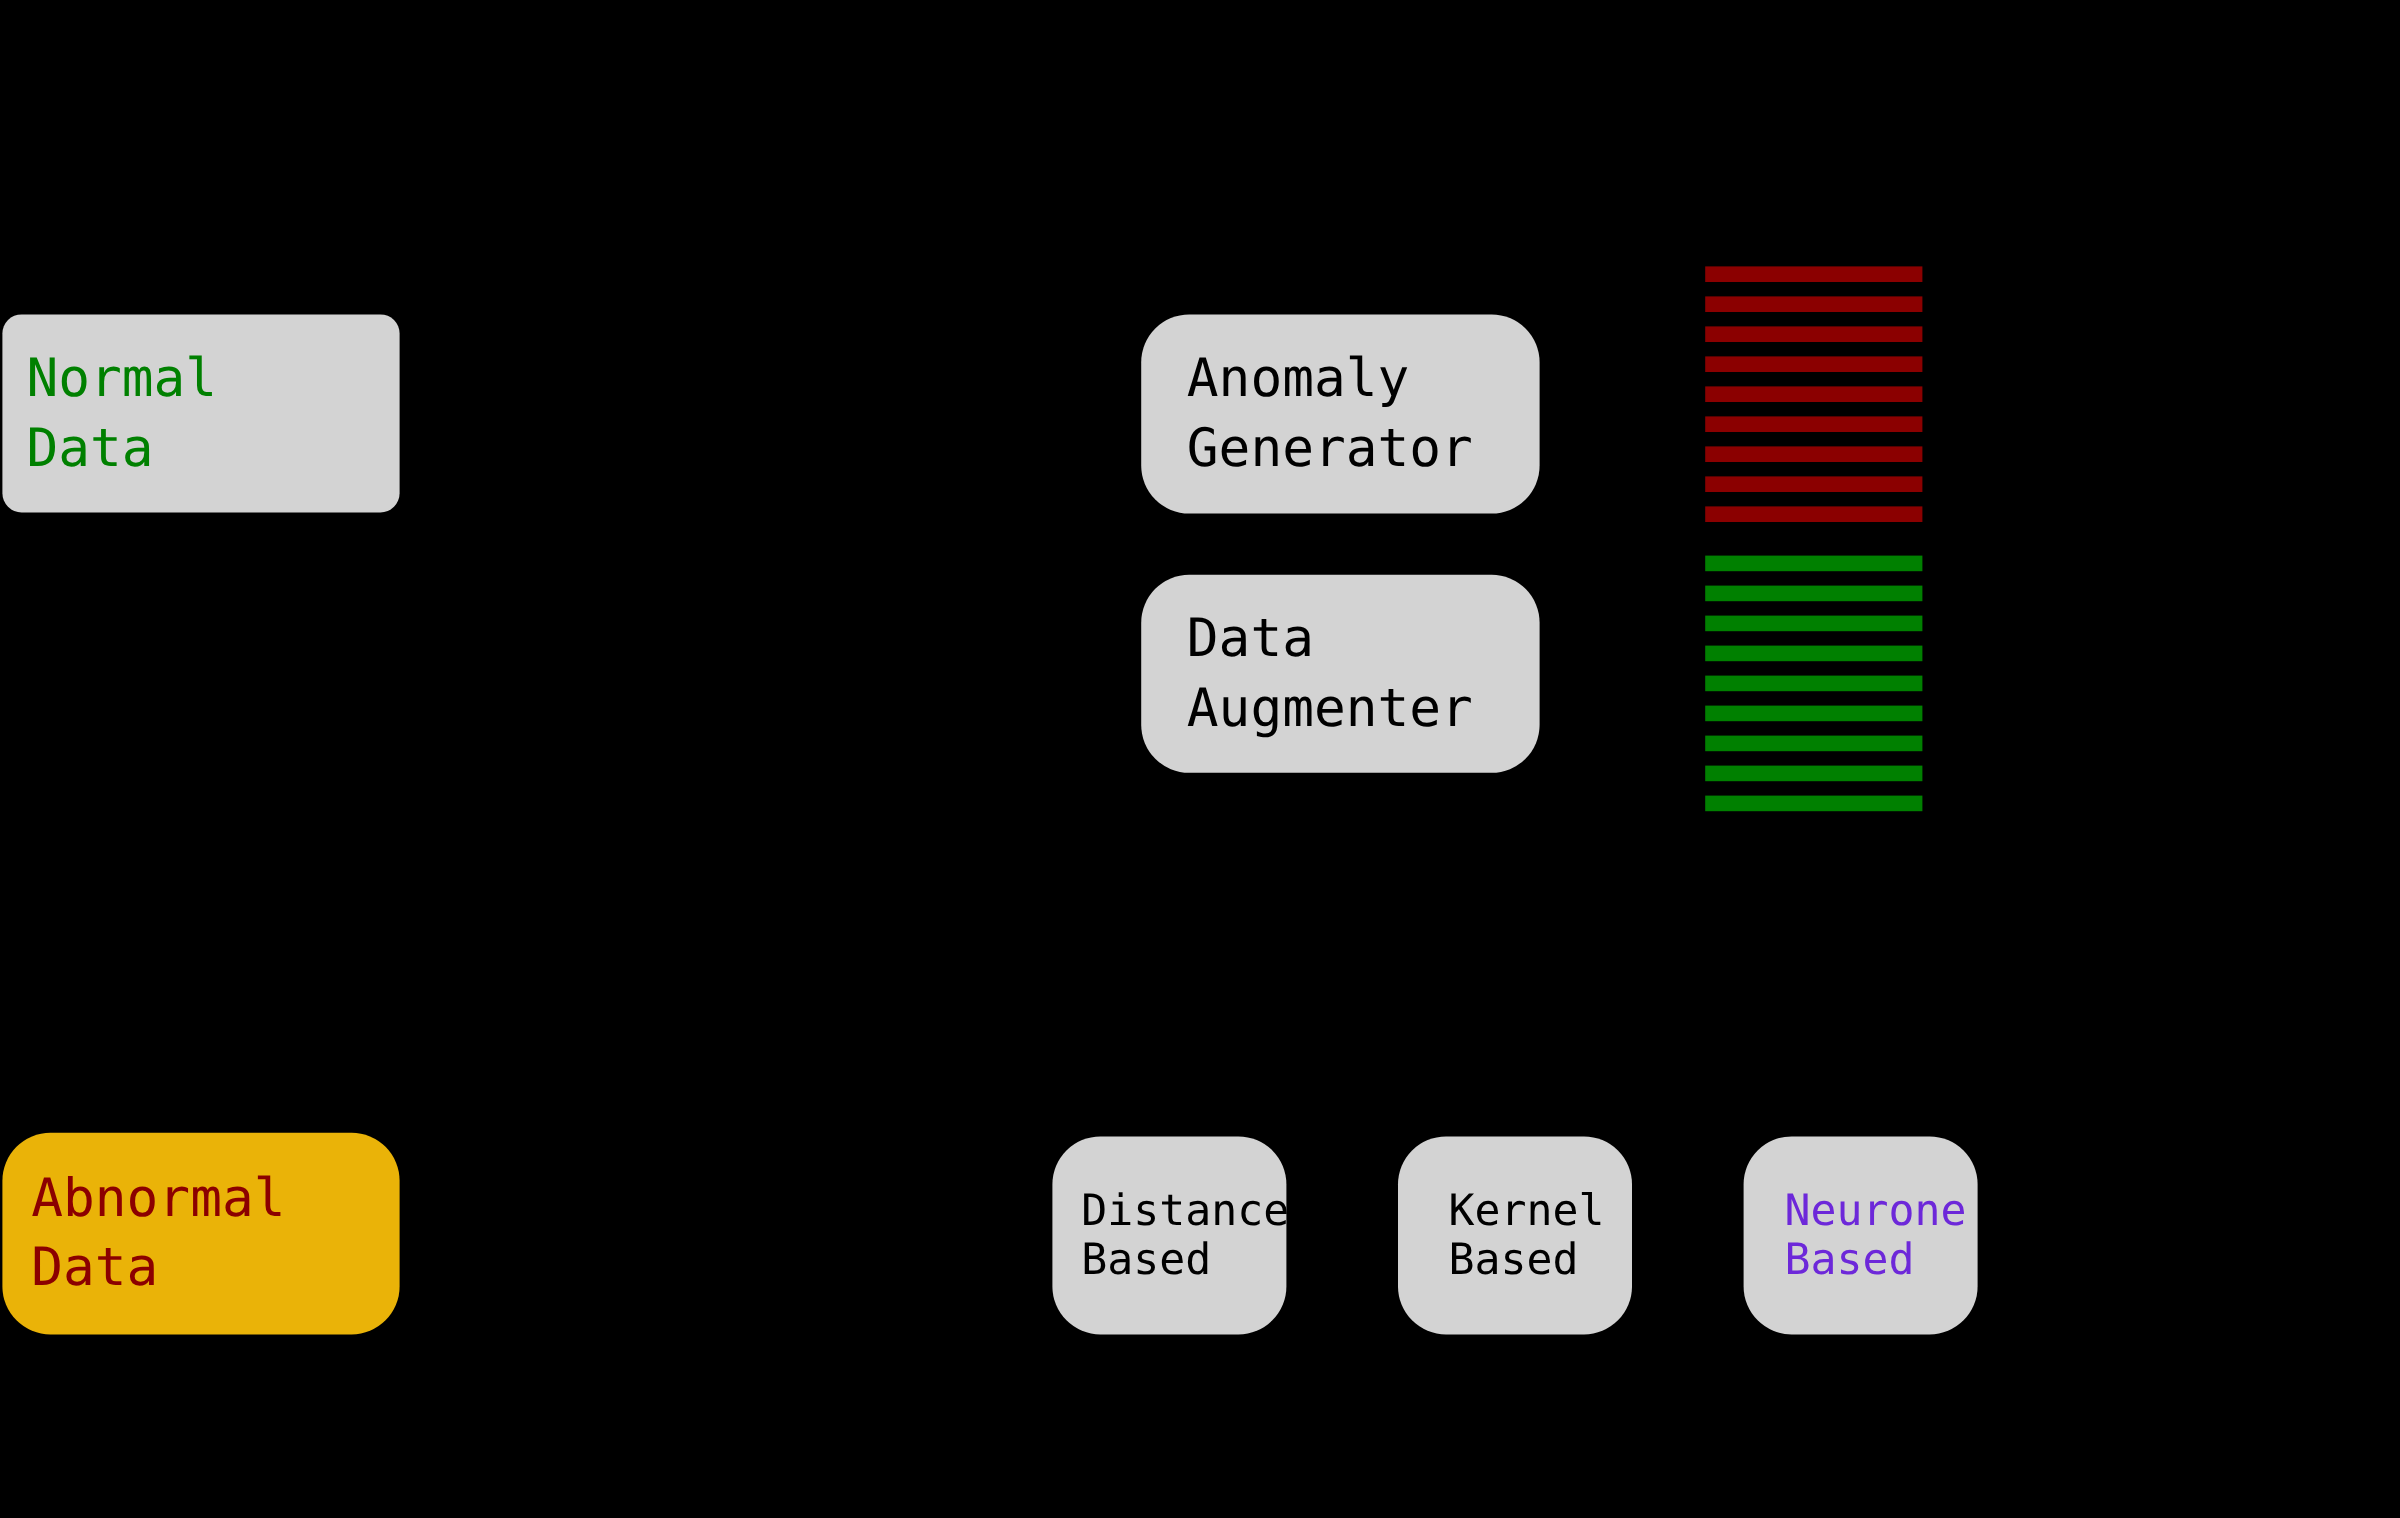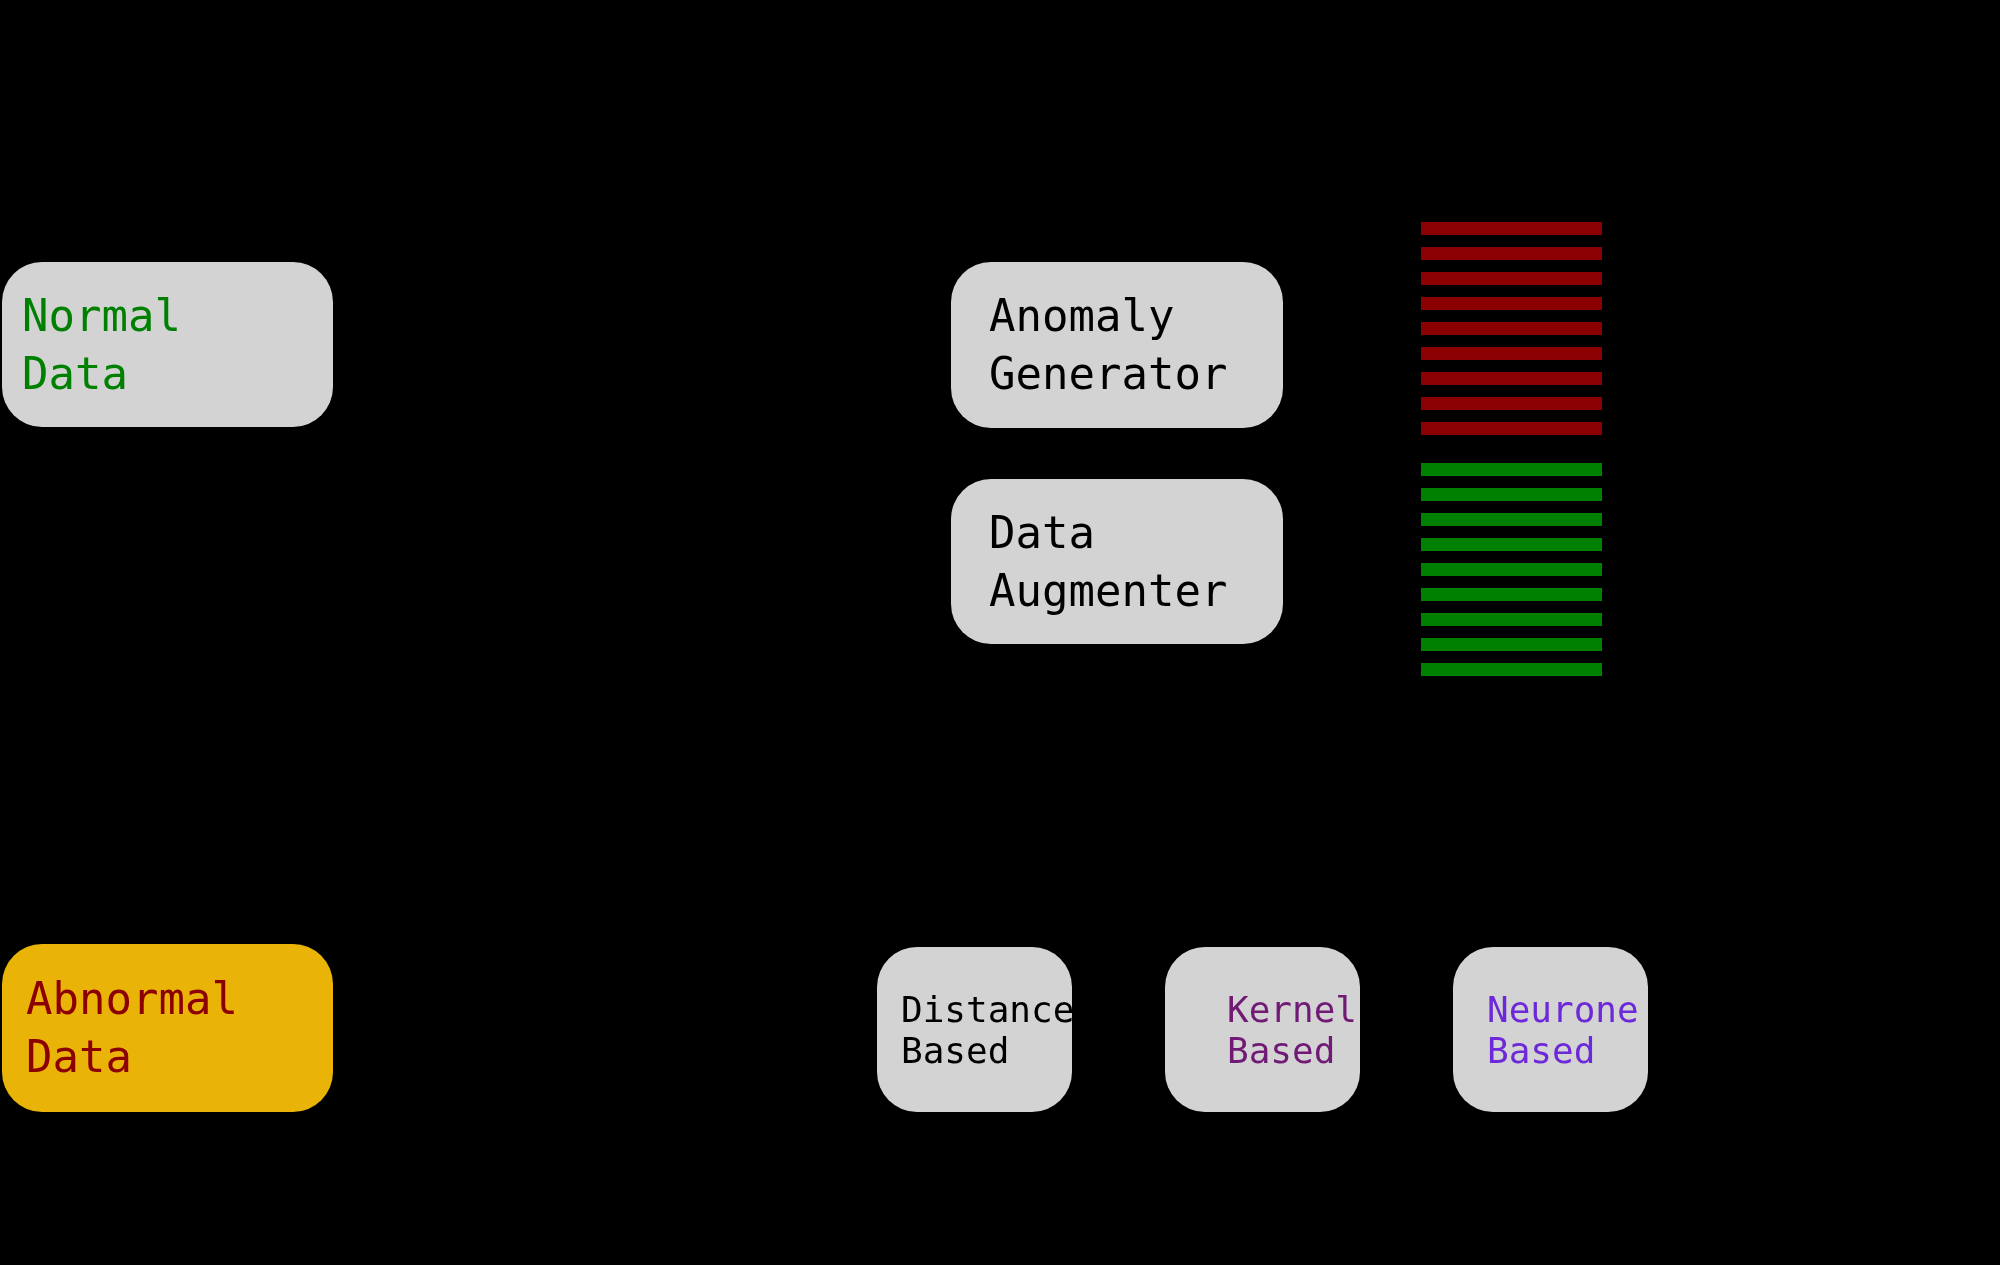--- a/index.html
+++ b/index.html
@@ -20,21 +20,21 @@
     align-items: center;
     justify-content: flex-start;
   }
   .node .label {
     white-space: pre-line;
     display: block;
   }
   .big   { font-size: 44px; line-height: 58px; }
   .small { font-size: 36px; line-height: 41px; }
 
-  .normal-data       { left: 2px;    top: 262px; width: 331px; height: 165px; padding-left: 20px; }
+  .normal-data       { left: 2px;    top: 262px; width: 331px; height: 165px; padding-left: 20px; border-radius: 16px; }
   .abnormal-data     { left: 2px;    top: 944px; width: 331px; height: 168px; padding-left: 24px; }
   .anomaly-generator { left: 951px;  top: 262px; width: 332px; height: 166px; padding-left: 38px; }
   .data-augmenter    { left: 951px;  top: 479px; width: 332px; height: 165px; padding-left: 38px; }
   .distance-based    { left: 877px;  top: 947px; width: 195px; height: 165px; padding-left: 24px; }
   .kernel-based      { left: 1165px; top: 947px; width: 195px; height: 165px; padding-left: 42px; }
   .neurone-based     { left: 1453px; top: 947px; width: 195px; height: 165px; padding-left: 34px; }
 
   .stack {
     position: absolute;
     display: flex;
@@ -92,21 +92,21 @@
       <div class="stripe" style="height: 13px; background: rgb(0, 128, 0);"></div>
       <div class="stripe" style="height: 13px; background: rgb(0, 128, 0);"></div>
     </div>
 
   <div class="node small distance-based" style="background: rgb(211, 211, 211);">
     <span class="label" style="color: rgb(0, 0, 0);">Distance
 Based</span>
   </div>
 
   <div class="node small kernel-based" style="background: rgb(211, 211, 211);">
-    <span class="label" style="color: #701a75; margin-left: 20px;">Kernel
+    <span class="label" style="color: #000000;">Kernel
 Based</span>
   </div>
 
   <div class="node small neurone-based" style="background: rgb(211, 211, 211);">
     <span class="label" style="color: #6d28d9;">Neurone
 Based</span>
   </div>
 
 </div>
 

